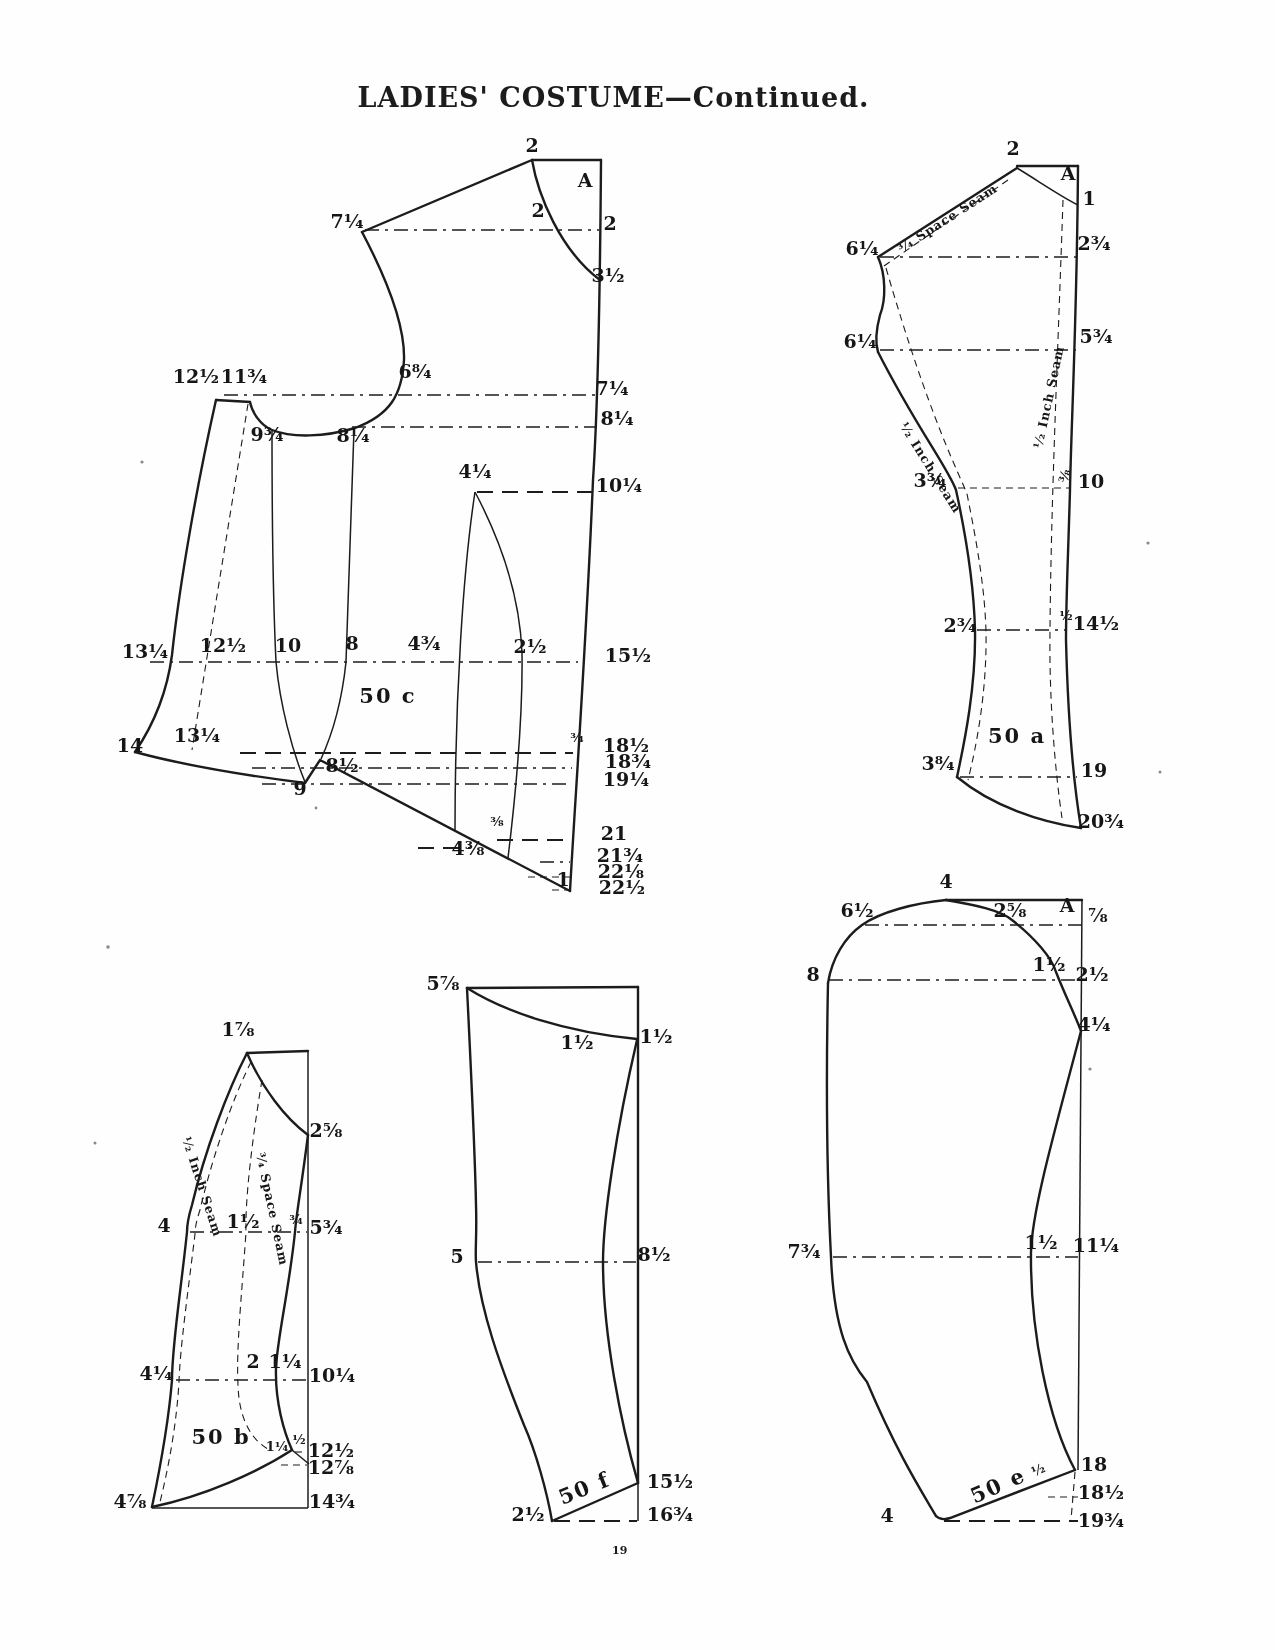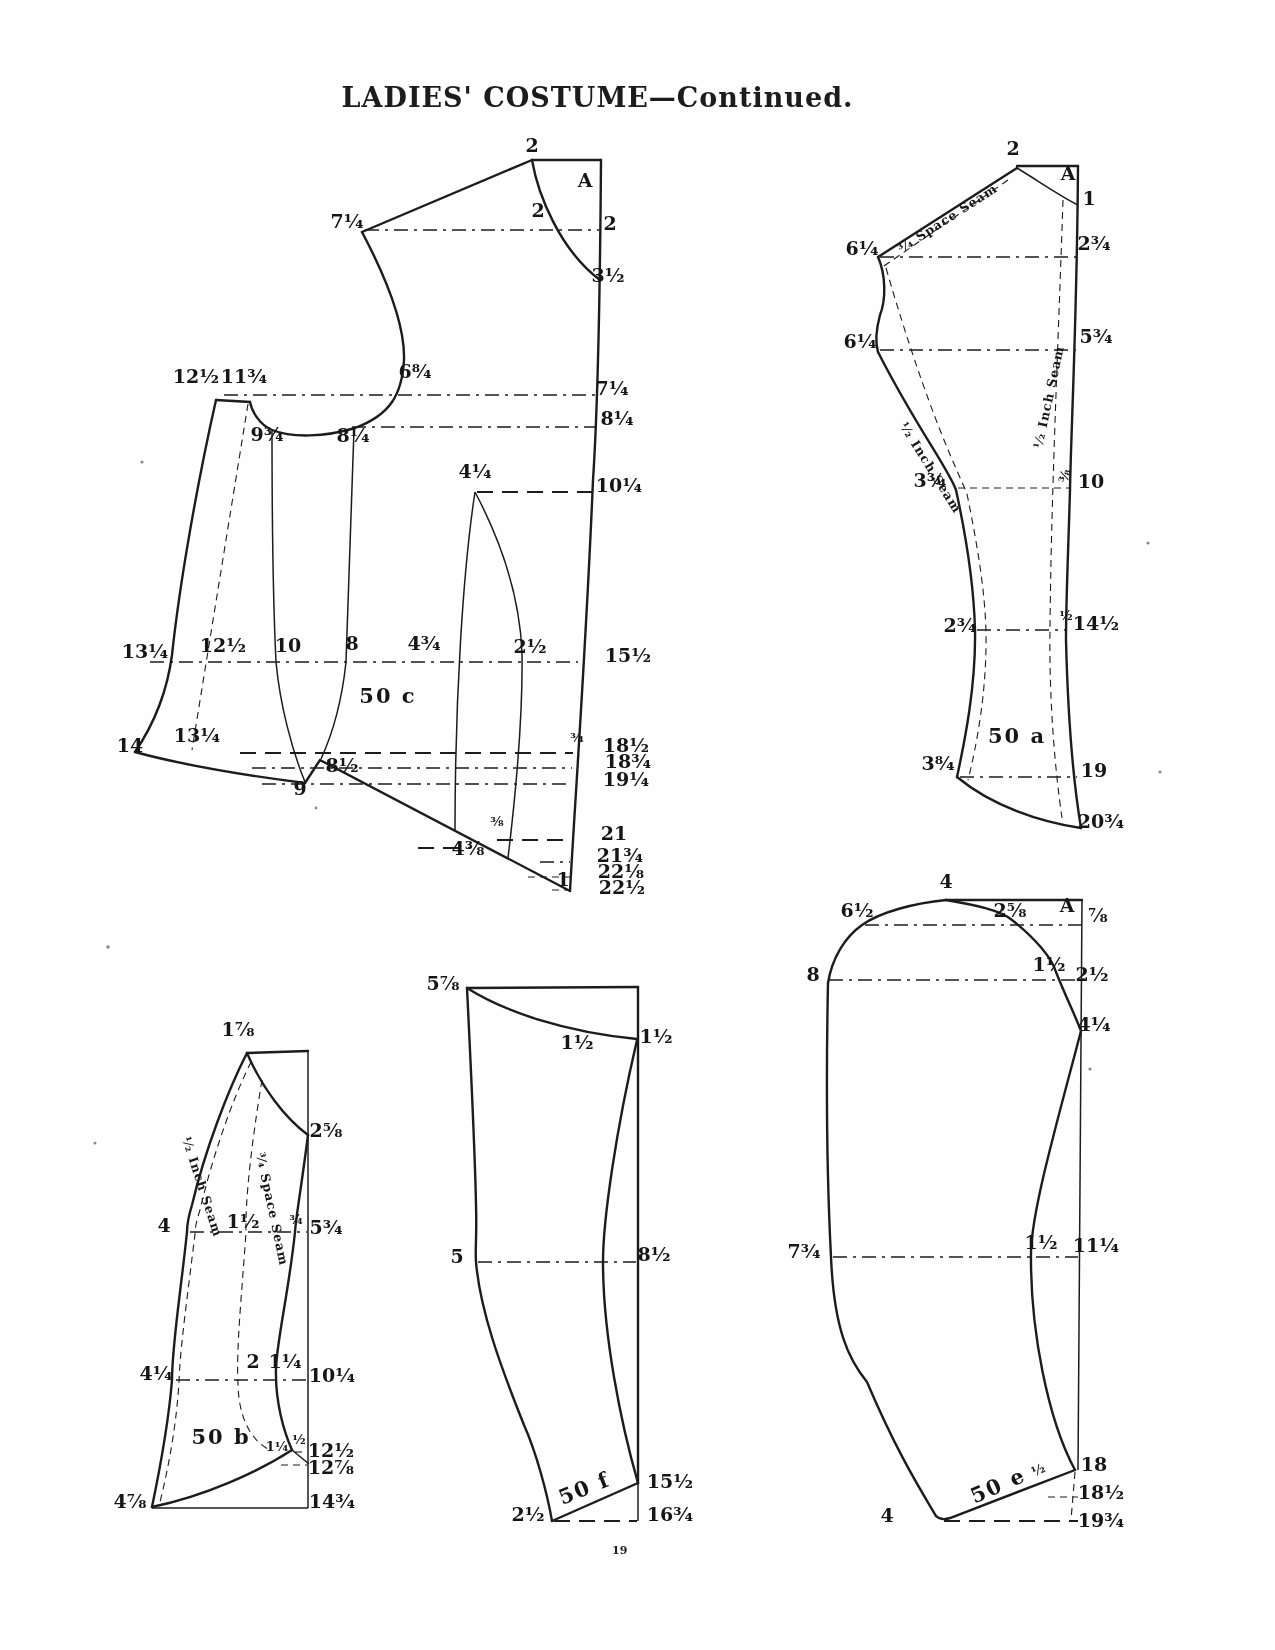--- a/index.html
+++ b/index.html
@@ -2,21 +2,21 @@
 <html><head>
 <meta charset="utf-8">
 <style>
   html,body{margin:0;padding:0;background:#d8d8d4;}
   .sheet{
     position:relative;width:1275px;height:1650px;margin:0 auto;
     background:#fefefe;overflow:hidden;
     font-family:"DejaVu Serif","Liberation Serif",serif;color:#1c1c1c;
   }
   .title{
-    position:absolute;top:82px;left:0;width:1195px;text-align:center;
+    position:absolute;top:82px;left:16px;width:1195px;text-align:center;
     font-size:27px;font-weight:bold;letter-spacing:1px;
   }
   .pagenum{
     position:absolute;top:1544px;left:612px;font-size:11px;font-weight:bold;
   }
   svg.diagram{position:absolute;left:0;top:0;}
   svg.diagram path{fill:none;stroke:#1c1c1c;}
   .s  {stroke-width:2.4px;stroke-linecap:round;}  
   .s2 {stroke-width:1.5px;}                       
   .d  {stroke-width:2px;stroke-dasharray:16 9;}   

